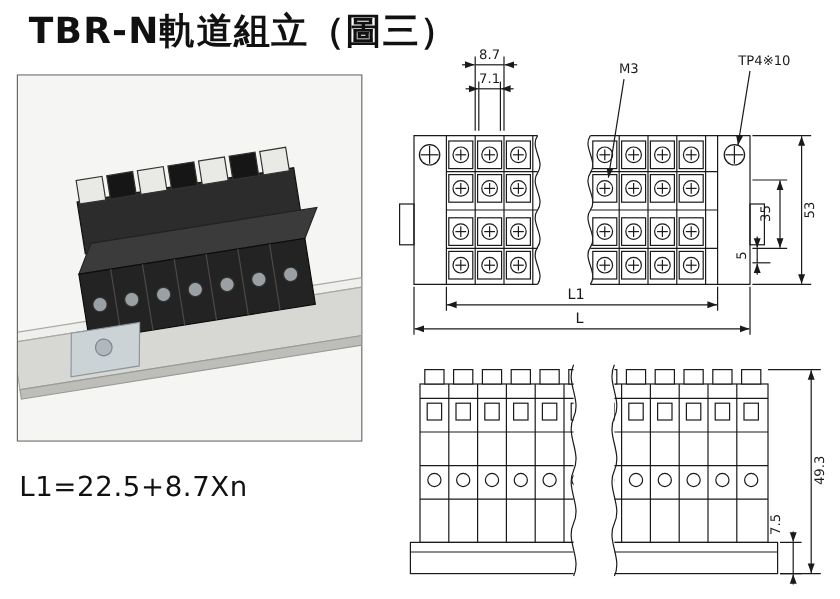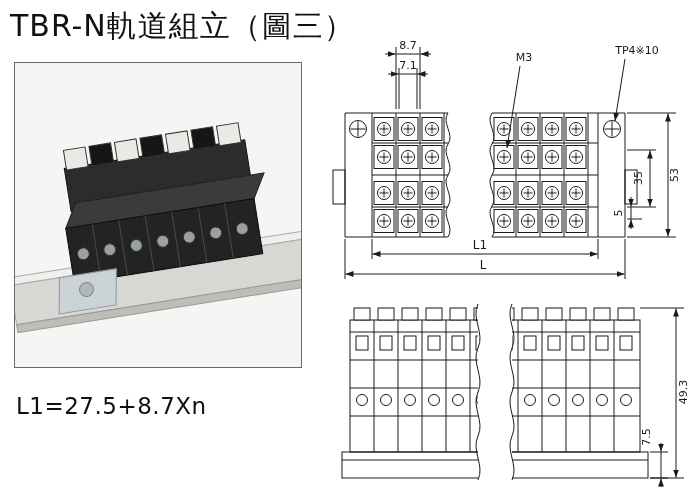--- a/index.html
+++ b/index.html
@@ -1,18 +1,18 @@
 <!DOCTYPE html>
 <html><head>
 <meta charset="utf-8">
 <style>
   html,body{margin:0;padding:0;}
   .page{position:relative;width:700px;height:499px;background:#ffffff;overflow:hidden;
         font-family:"DejaVu Sans","Liberation Sans",sans-serif;color:#111;}
-  .title{position:absolute;left:10px;top:6px;font-size:30px;font-weight:400;letter-spacing:1px;white-space:nowrap;}
+  .title{position:absolute;left:24px;top:6px;font-size:30px;font-weight:700;letter-spacing:1px;white-space:nowrap;}
   .photo-box{position:absolute;left:14px;top:62px;width:288px;height:306px;border:1px solid #6a6a6a;background:#fff;box-sizing:border-box;}
   .photo-box svg{display:block;width:100%;height:100%;}
   .formulas{position:absolute;left:16px;top:391px;font-size:23px;line-height:1.34;letter-spacing:0.5px;}
   svg.drawing{position:absolute;left:0;top:0;}
   svg text{font-family:"DejaVu Sans","Liberation Sans",sans-serif;}
   .dim{font-size:11px;fill:#1a1a1a;stroke:none;}
   .dimlg{font-size:12px;fill:#1a1a1a;stroke:none;}
 </style>
 </head>
 <body>
@@ -251,16 +251,16 @@
         <line x1="650" y1="478" x2="668" y2="478"></line>
         <line x1="661" y1="443" x2="661" y2="451.5" marker-end="url(#arr)"></line>
         <line x1="661" y1="487" x2="661" y2="478.5" marker-end="url(#arr)"></line>
         <line x1="661" y1="452" x2="661" y2="478"></line>
         <text class="dim" x="650" y="437" text-anchor="middle" transform="rotate(-90 650 437)">7.5</text>
       </g>
     </g>
   </svg>
 
   <div class="formulas">
-    <div>L1=27.5+8.7Xn</div>
+    <div>L1=22.5+8.7Xn</div>
   </div>
 
 </div>
 
 </body></html>

